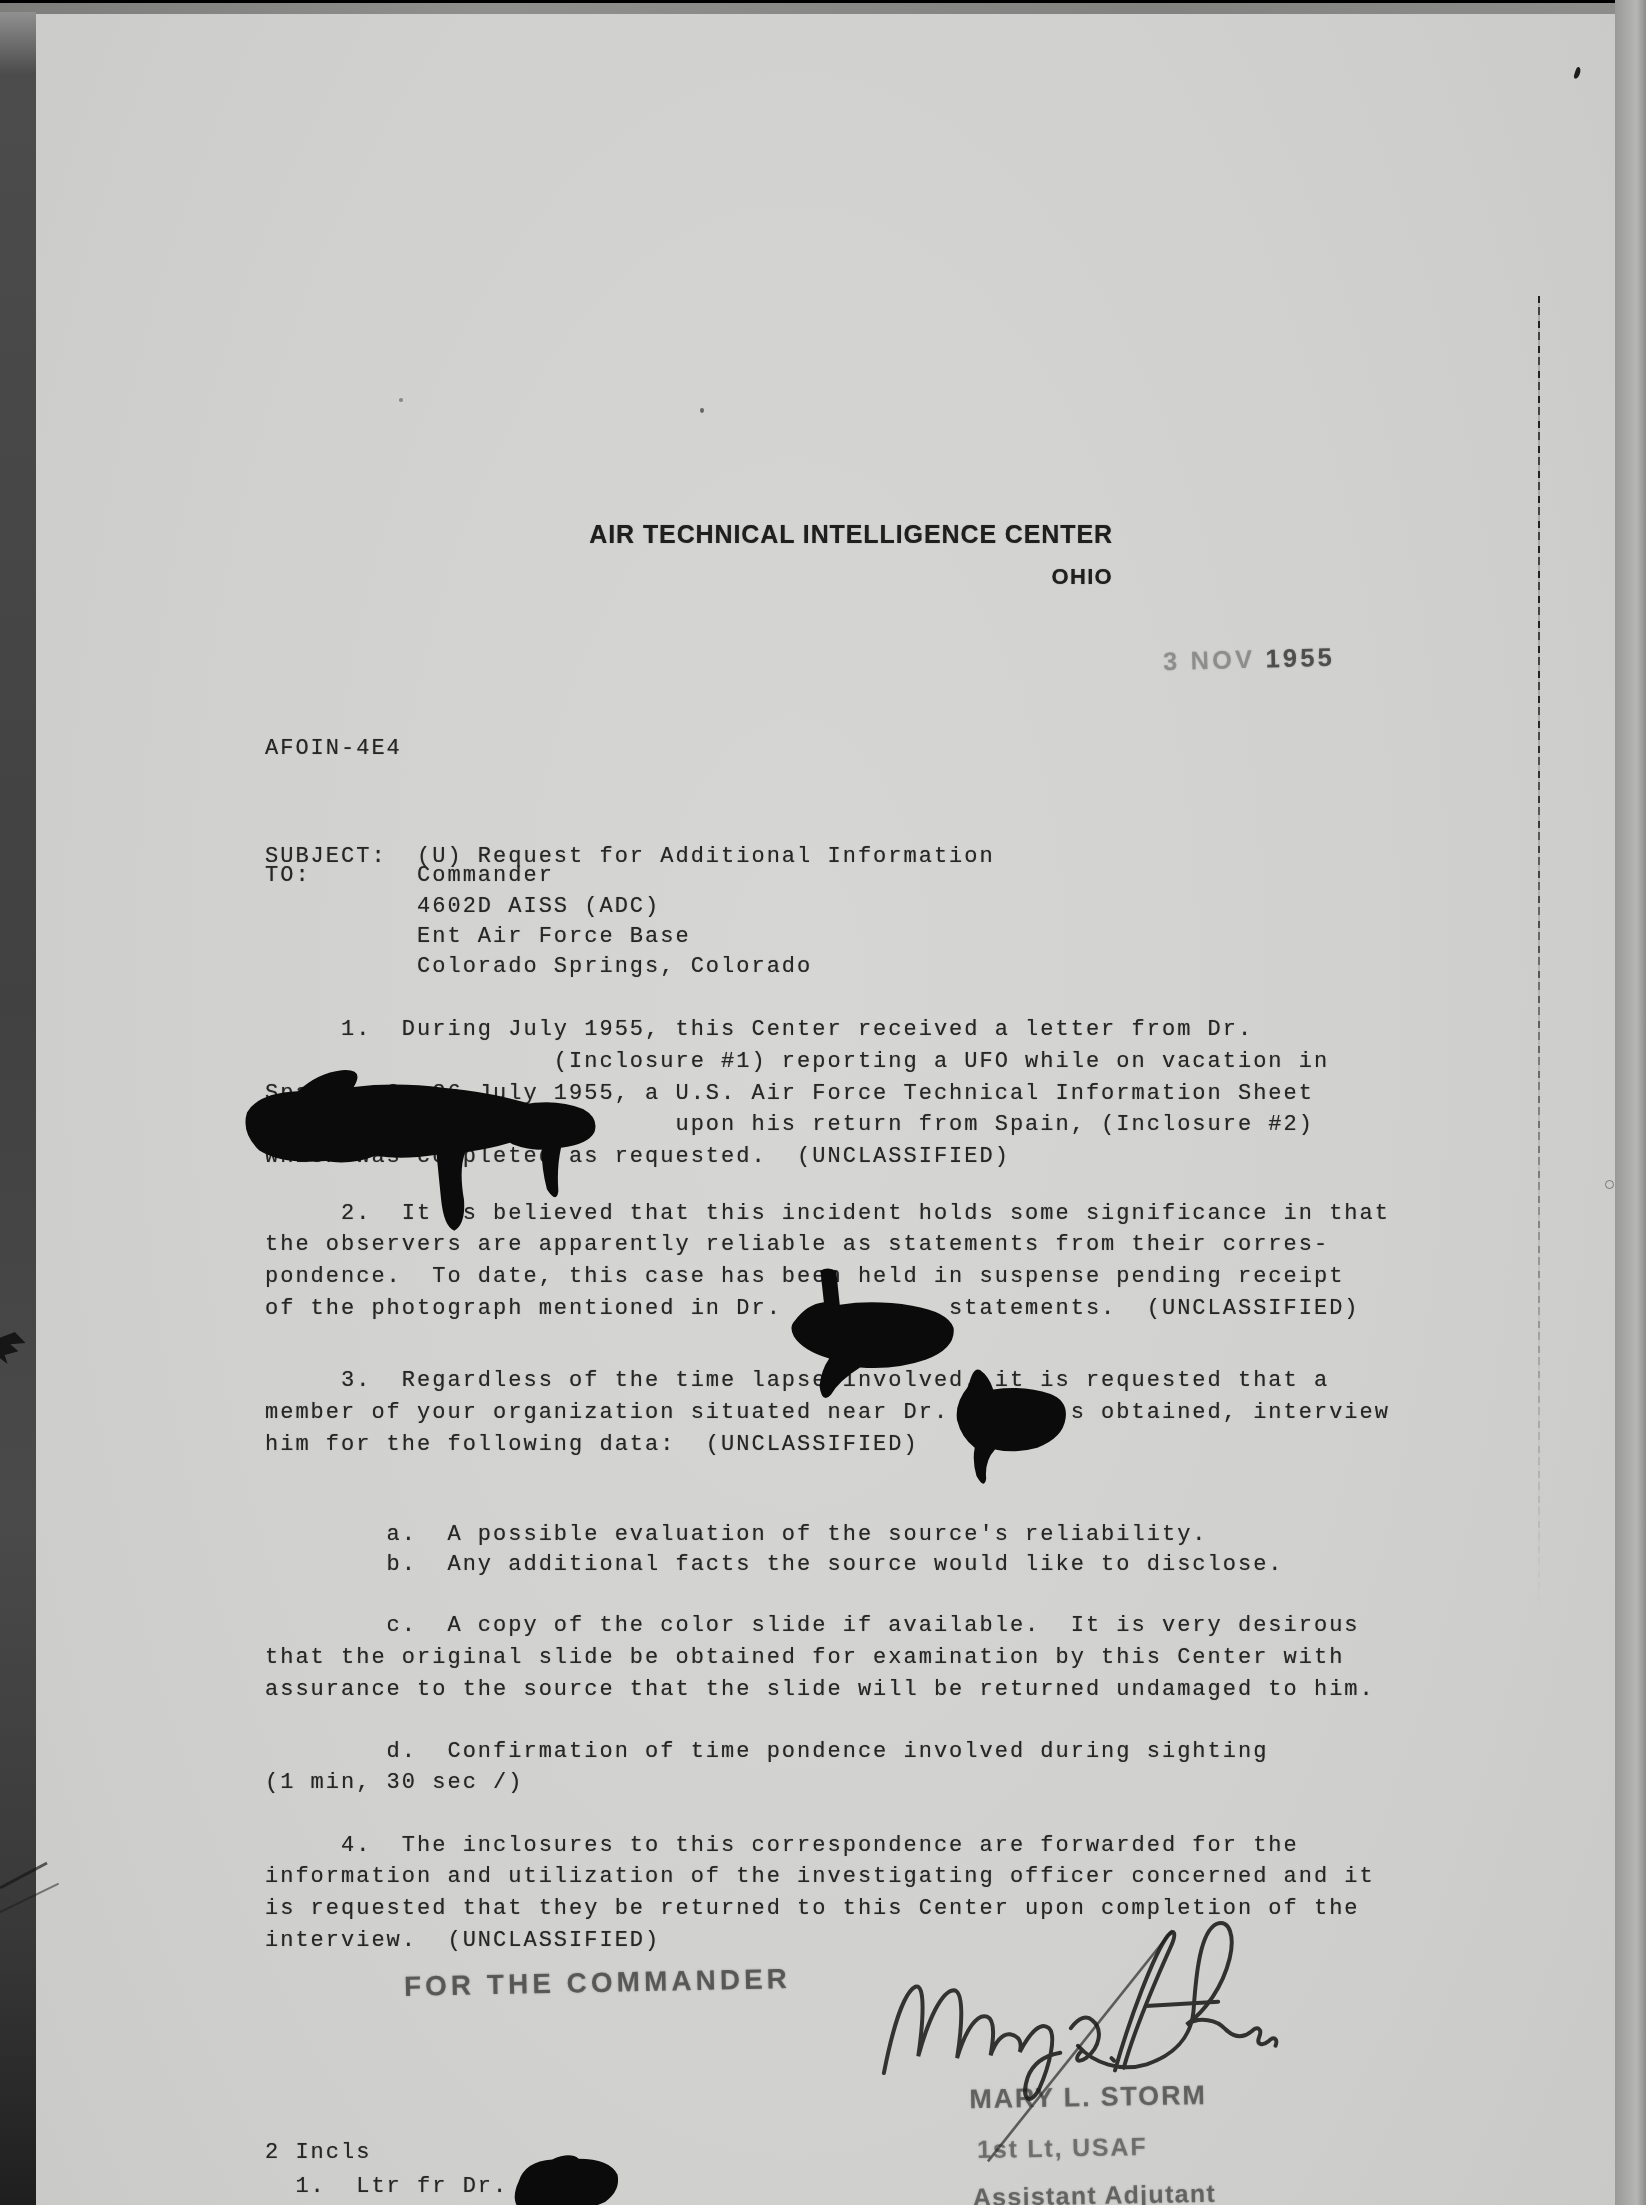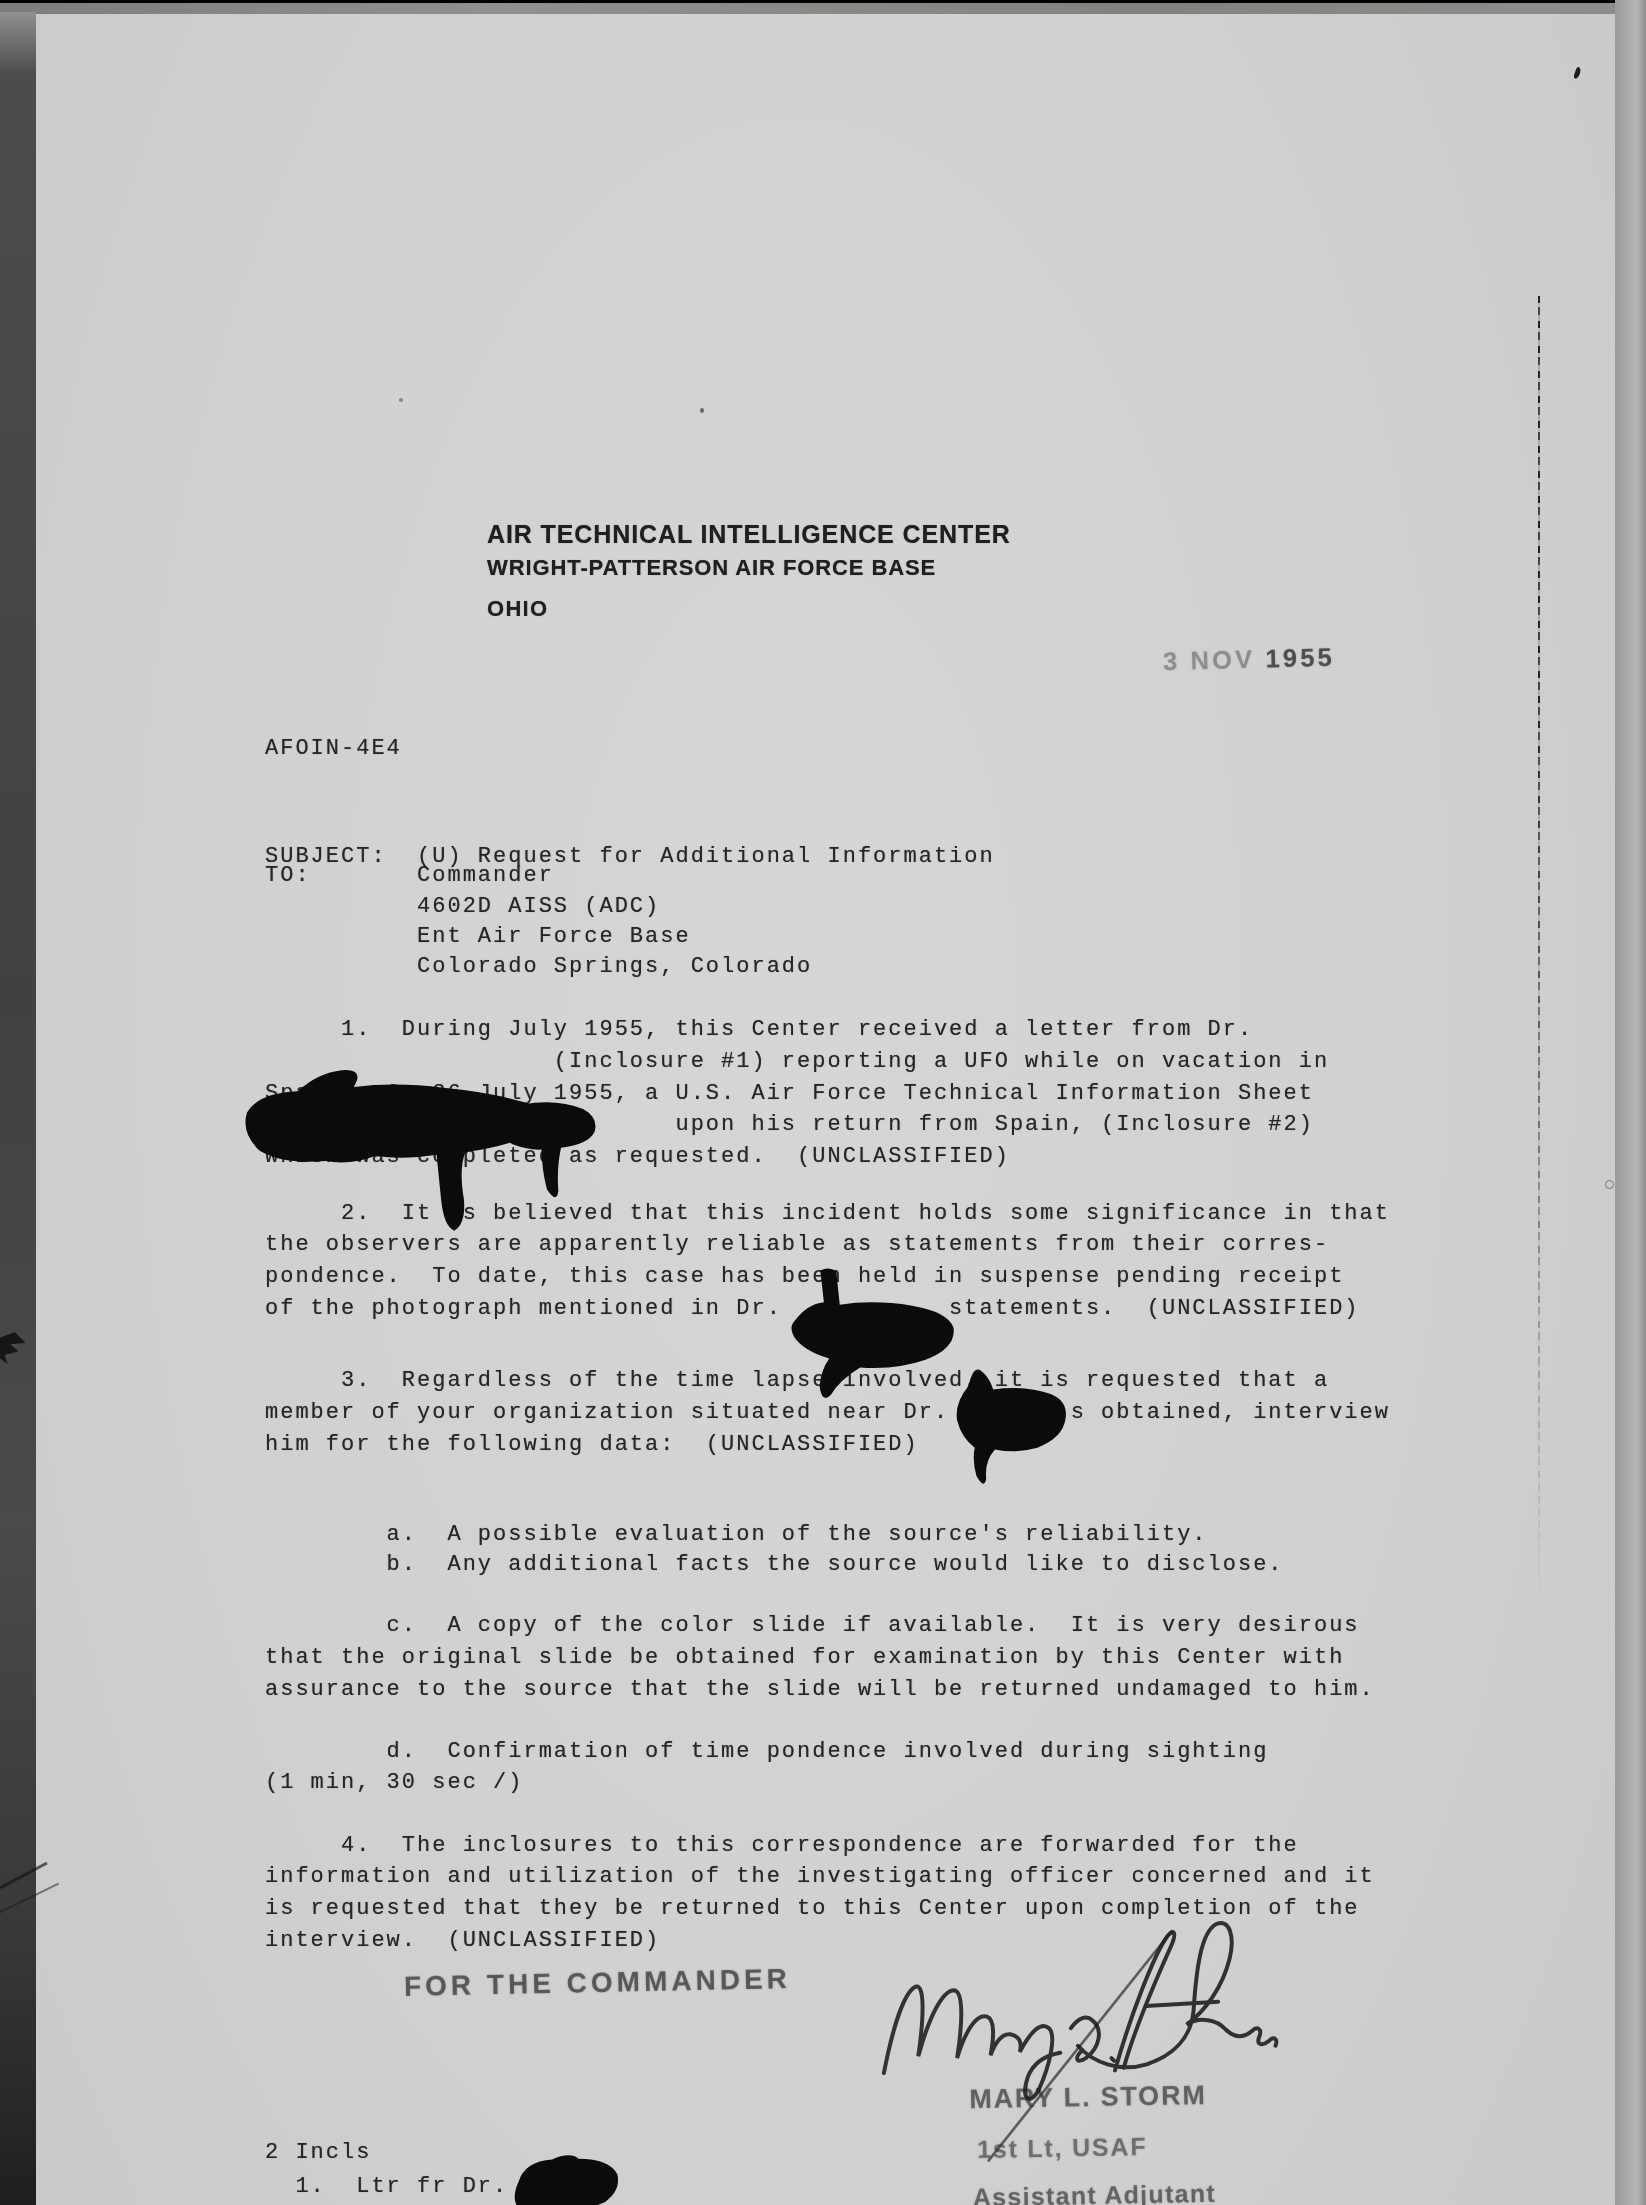--- a/index.html
+++ b/index.html
@@ -47,21 +47,21 @@
     position:absolute;left:-4.4px;top:1897px;width:66px;height:2.2px;background:rgba(25,25,25,.5);
     transform:rotate(-26deg);
   }
   .speck{position:absolute;background:#1d1d1d;border-radius:50%;}
   .speck.s1{left:1575px;top:67px;width:5.3px;height:11.5px;transform:rotate(18deg);border-radius:40% 60% 60% 40%;}
   .speck.s2{left:700px;top:408px;width:4.4px;height:5.3px;opacity:.6;}
   .speck.s3{left:1605px;top:1180px;width:7px;height:7px;background:transparent;border:1.8px solid rgba(40,40,40,.5);}
   .speck.s5{left:399px;top:398px;width:3.5px;height:3.5px;opacity:.4;}
   
   .letterhead{
-    position:absolute;left:487px;top:520px;width:626px;text-align:left;
+    position:absolute;left:487px;top:520px;width:626px;text-align:right;
     color:#1f1f1f;font-weight:bold;
   }
   .letterhead .l1{font-size:25px;letter-spacing:0.9px;text-shadow:0 0 0.9px rgba(25,25,25,.6);}
   .letterhead .l2{font-size:22px;letter-spacing:0.9px;margin-top:6.2px;text-shadow:0 0 0.9px rgba(25,25,25,.6);}
   .letterhead .l3{font-size:22px;letter-spacing:1.3px;margin-top:15px;text-shadow:0 0 0.9px rgba(25,25,25,.6);}
   
   .date-stamp{
     position:absolute;left:1163px;top:645px;font-weight:bold;font-size:25.6px;letter-spacing:3.1px;
     transform:rotate(-1.5deg);white-space:pre;
   }
@@ -99,21 +99,20 @@
 <div class="edge-scratch"></div>
 <div class="edge-scratch2"></div>
 <div class="speck s1"></div>
 <div class="speck s2"></div>
 <div class="speck s3"></div>
 
 <div class="speck s5"></div>
 
 <div class="letterhead">
   <div class="l1">AIR TECHNICAL INTELLIGENCE CENTER</div>
-  <div class="l2">WRIGHT-PATTERSON AIR FORCE BASE</div>
   <div class="l3">OHIO</div>
 </div>
 
 <div class="date-stamp"><span class="faint">3 NOV </span><span class="dark">1955</span></div>
 
 <div class="tl" style="top:736px">AFOIN-4E4</div>
 <div class="tl" style="top:844px">SUBJECT:  (U) Request for Additional Information</div>
 
 <div class="tl" style="top:863px">TO:       Commander</div>
 <div class="tl" style="top:894px">          4602D AISS (ADC)</div>

